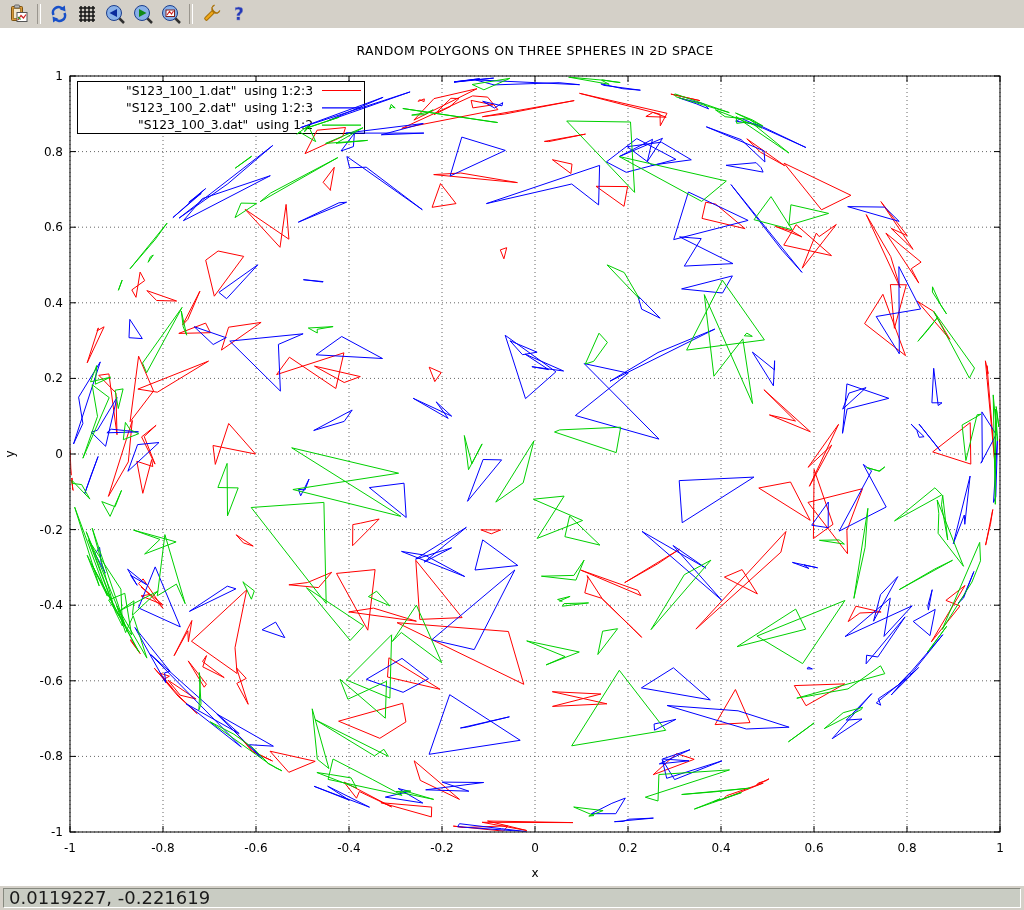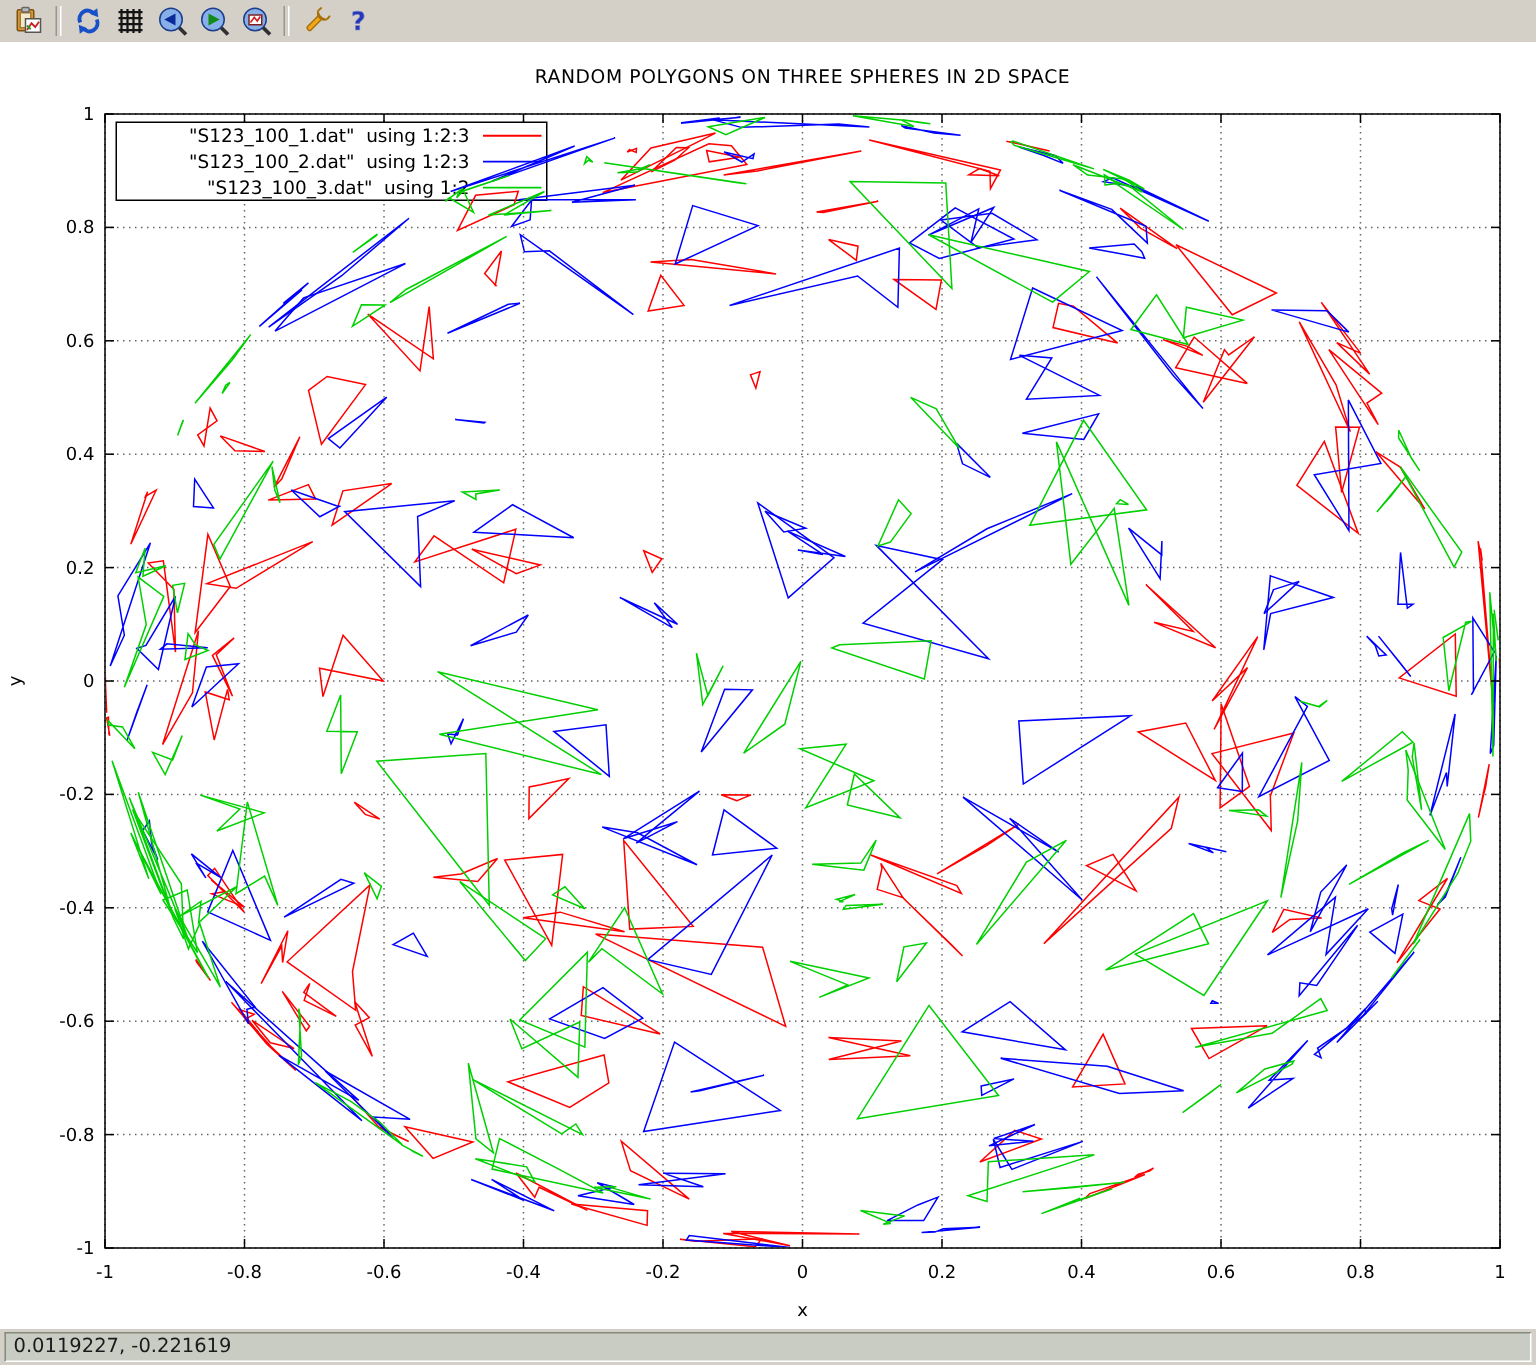--- a/index.html
+++ b/index.html
@@ -13,21 +13,21 @@
   .tb svg{display:block;}
   .sep{width:2px;height:20px;margin:0 4px;border-left:1px solid #9a968e;border-right:1px solid #ffffff;}
   
   .canvas{position:absolute;top:28px;left:0;width:1024px;height:858px;background:#ffffff;}
   
   .statusbar{position:absolute;left:0;right:0;bottom:0;height:24px;background:#d4d0c8;
              display:flex;align-items:center;padding:0 3px;}
   .status-panel{flex:1;height:18px;line-height:18px;background:#c9ccc3;color:#1a1a1a;
                 border-top:1px solid #86897f;border-left:1px solid #86897f;
                 border-bottom:1px solid #ffffff;border-right:1px solid #ffffff;
-                font-size:13px;padding-left:5px;font-family:"DejaVu Sans",sans-serif;}
+                font-size:18px;padding-left:5px;font-family:"DejaVu Sans",sans-serif;}
   text{font-family:"DejaVu Sans",sans-serif;fill:#000;}
 </style>
 </head>
 <body>
 
 <div class="window">
 
   <div class="toolbar">
     <button class="tb">
       <svg width="20" height="20" viewBox="0 0 20 20">

